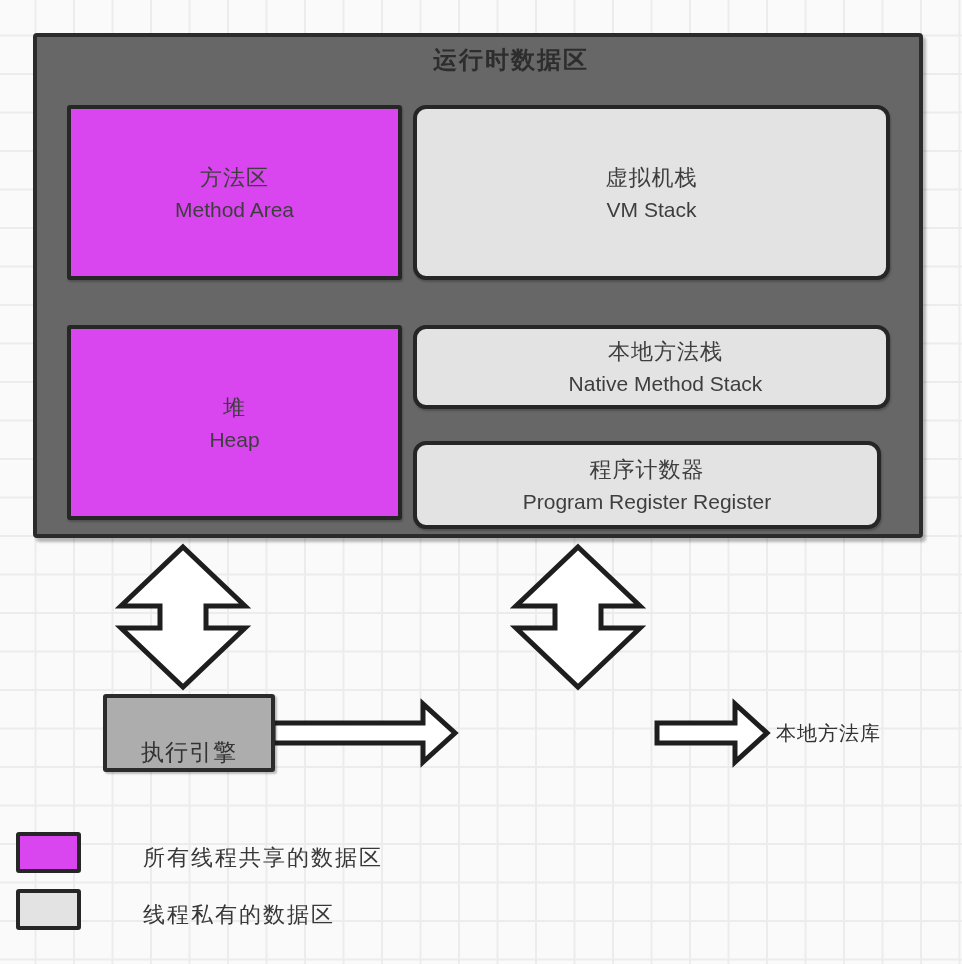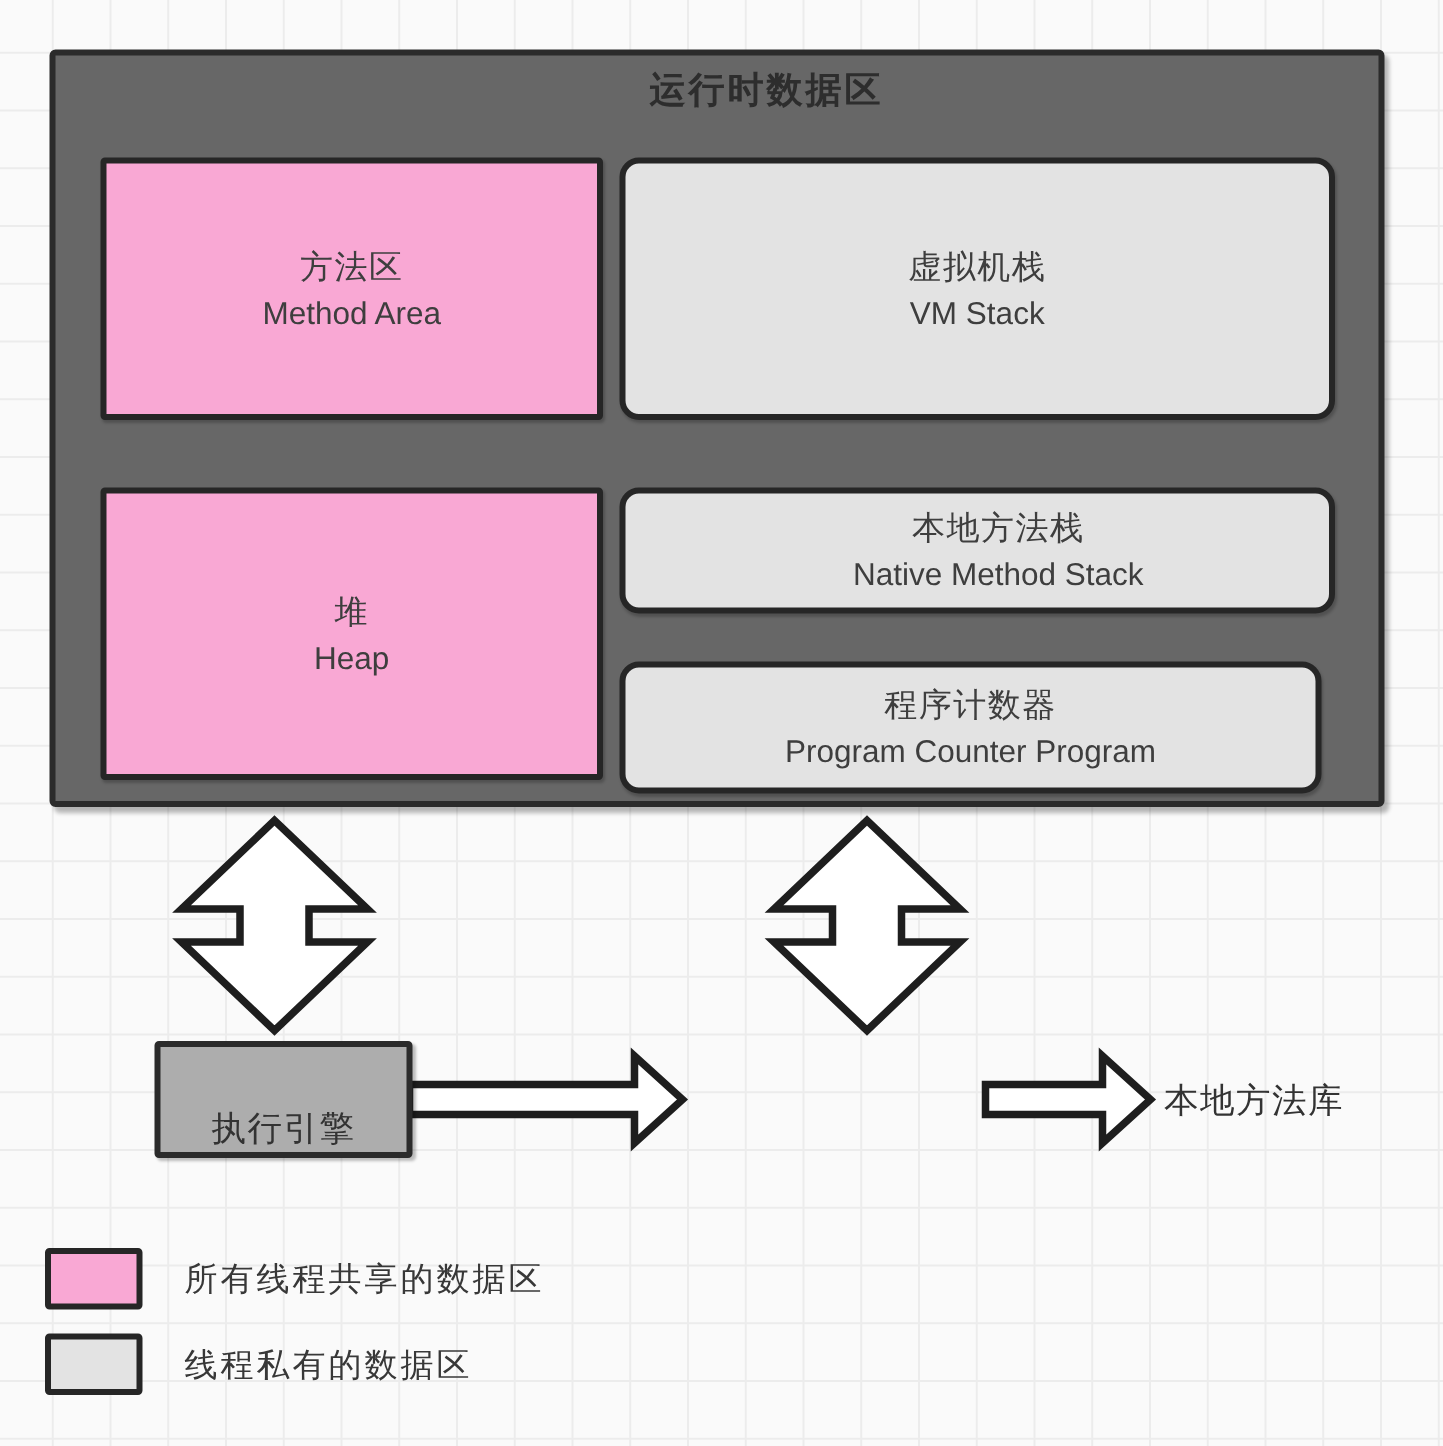--- a/index.html
+++ b/index.html
@@ -44,21 +44,21 @@
     box-sizing: border-box;
     border: 4px solid #262626;
     border-radius: 3px;
     box-shadow: 1px 2px 2px rgba(0,0,0,0.22);
     display: flex;
     flex-direction: column;
     justify-content: center;
     align-items: center;
     text-align: center;
   }
-  .fill-shared  { background: #f9a8d4; }
+  .fill-shared  { background: #d946ef; }
   .fill-private { background: #e3e3e3; border-radius: 13px; }
   .area-box .zh { font-size: 22px; line-height: 33px; color: #3e3e3e; letter-spacing: 1px; }
   .area-box .en { font-size: 21px; line-height: 31px; color: #3e3e3e; }
 
   .pos-method-area  { left: 30px;  top: 68px;  width: 335px; height: 175px; }
   .pos-vm-stack     { left: 376px; top: 68px;  width: 477px; height: 175px; }
   .pos-heap         { left: 30px;  top: 288px; width: 335px; height: 195px; }
   .pos-nms          { left: 376px; top: 288px; width: 477px; height: 84px; padding-left: 28px;  }
   .pos-pc           { left: 376px; top: 404px; width: 468px; height: 88px;  }
 
@@ -81,32 +81,33 @@
     color: #333333;
     letter-spacing: 1px;
   }
   .pos-engine    { left: 103px; top: 694px; width: 172px; height: 78px; align-items: flex-end; }
   .pos-interface { left: 481px; top: 694px; width: 179px; height: 78px; }
 
   .native-lib-label {
     position: absolute;
     left: 776px; top: 694px; height: 78px;
     display: flex; align-items: center;
-    font-size: 23px;
+    font-size: 20px;
     color: #333333;
     letter-spacing: 1px;
   }
 
   
   .legend-row {
     position: absolute;
-    left: 30px;
+    left: 16px;
     height: 41px;
     display: flex;
-    align-items: center;
+    align-items: flex-end;
+    gap: 34px;
   }
   .legend-row-1 { top: 832px; }
   .legend-row-2 { top: 889px; }
   .legend-swatch {
     box-sizing: border-box;
     width: 65px; height: 41px;
     border: 4px solid #262626;
     border-radius: 3px;
   }
   .legend-label {
@@ -139,21 +140,21 @@
       <div class="en">Heap</div>
     </div>
 
     <div class="area-box fill-private pos-nms">
       <div class="zh">本地方法栈</div>
       <div class="en">Native Method Stack</div>
     </div>
 
     <div class="area-box fill-private pos-pc">
       <div class="zh">程序计数器</div>
-      <div class="en">Program Counter Program</div>
+      <div class="en">Program Register Register</div>
     </div>
   </div>
 
   <svg class="arrow-svg" style="left:118px; top:544px;" width="130" height="146" viewBox="0 0 130 146">
     <path class="arrow-shape" d="M65 3 L127 62 L88 62 L88 84 L127 84 L65 143 L3 84 L42 84 L42 62 L3 62 Z"></path>
   </svg>
 
   <svg class="arrow-svg" style="left:513px; top:544px;" width="130" height="146" viewBox="0 0 130 146">
     <path class="arrow-shape" d="M65 3 L127 62 L88 62 L88 84 L127 84 L65 143 L3 84 L42 84 L42 62 L3 62 Z"></path>
   </svg>

